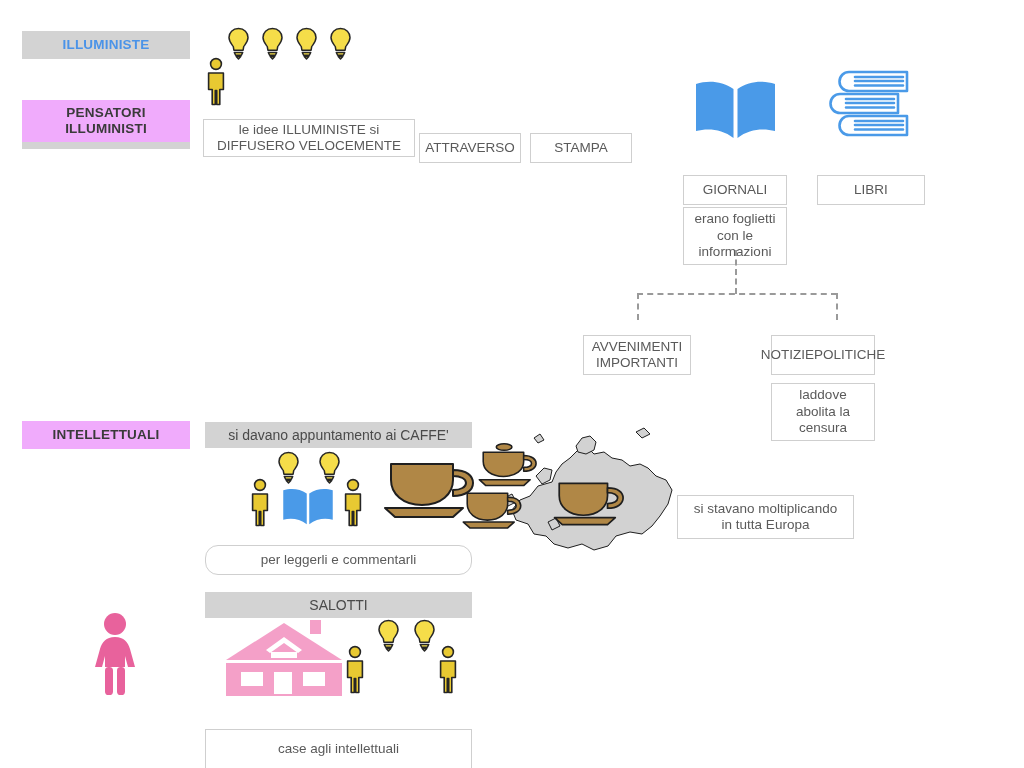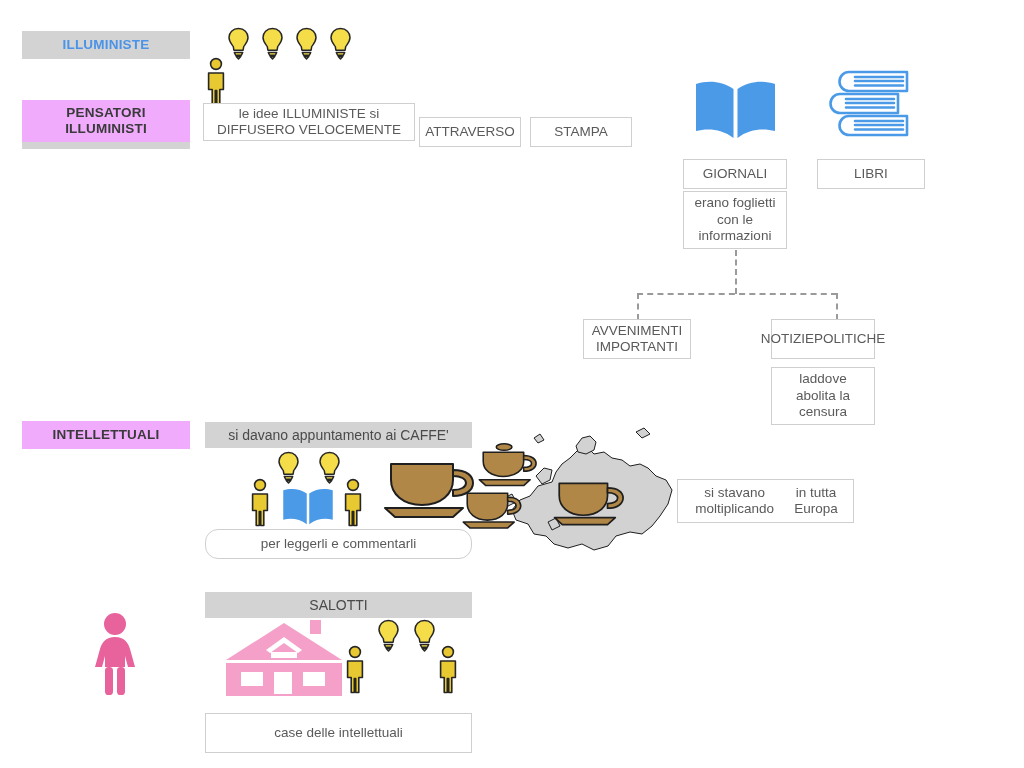--- a/index.html
+++ b/index.html
@@ -43,25 +43,25 @@
   }
 
   
   .box {
     background: #ffffff;
     border: 1px solid #cfcfcf;
     color: #5a5a5a;
     display: flex;
     align-items: center;
     justify-content: center;
-    text-align: center;
     font-size: 13.5px;
     line-height: 1.22;
     box-sizing: border-box;
     padding: 14px 6px;
+    margin-top: 16px;
   }
 
   
   .dash-v {
     border-left: 2px dashed #9a9a9a;
     width: 0;
   }
   .dash-h {
     border-top: 2px dashed #9a9a9a;
     height: 0;
@@ -276,21 +276,21 @@
 </svg>
 
 <svg class="abs" style="left:553px; top:476px;" width="74" height="52" viewBox="0 0 95 64">
   <g fill="#b08746" stroke="#1f1f1f" stroke-width="2.2" stroke-linejoin="round">
     <path d="M8 8 h62 v16 c0 14 -12 25 -31 25 S8 38 8 24 Z"></path>
     <path d="M70 14 c14 0 20 6 20 13 s-7 13 -20 13 v-6 c8 0 13 -3 13 -7 s-5 -7 -13 -7 Z"></path>
     <path d="M2 52 h78 l-10 9 h-58 Z"></path>
   </g>
 </svg>
 
-<div class="abs box" style="left:677px; top:479px; width:177px; height:44px; flex-direction:row;">
+<div class="abs box" style="left:677px; top:479px; width:177px; height:44px; flex-direction:column;">
   <span>si stavano moltiplicando</span>
   <span>in tutta Europa</span>
 </div>
 
 <div class="abs banner" style="left:205px; top:592px; width:267px; height:26px;">
   <span>SALOTTI</span>
 </div>
 
 <svg class="abs" style="left:93px; top:613px;" width="44" height="83" viewBox="0 0 44 83">
   <g fill="#e8629c">
@@ -340,14 +340,14 @@
 </svg>
 
 <svg class="abs" style="left:436px; top:645px;" width="24" height="49" viewBox="0 0 24 49">
   <g fill="#e8c932" stroke="#262626" stroke-width="1.6" stroke-linejoin="round">
     <circle cx="12" cy="7" r="5.4"></circle>
     <path d="M4.6 16 h14.8 v16.5 h-3.6 V47.5 h-3.1 V33.5 h-1.4 V47.5 H8.2 V32.5 H4.6 Z"></path>
   </g>
 </svg>
 
 <div class="abs box" style="left:205px; top:713px; width:267px; height:40px; flex-direction:column;">
-  <span>case delle intellettuali</span>
+  <span>case agli intellettuali</span>
 </div>
 
 </body></html>

